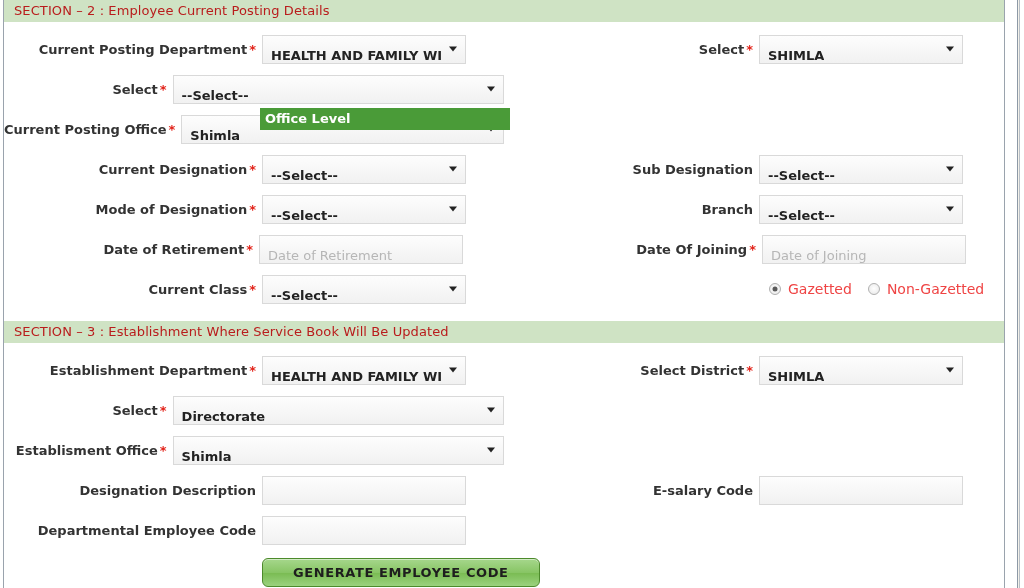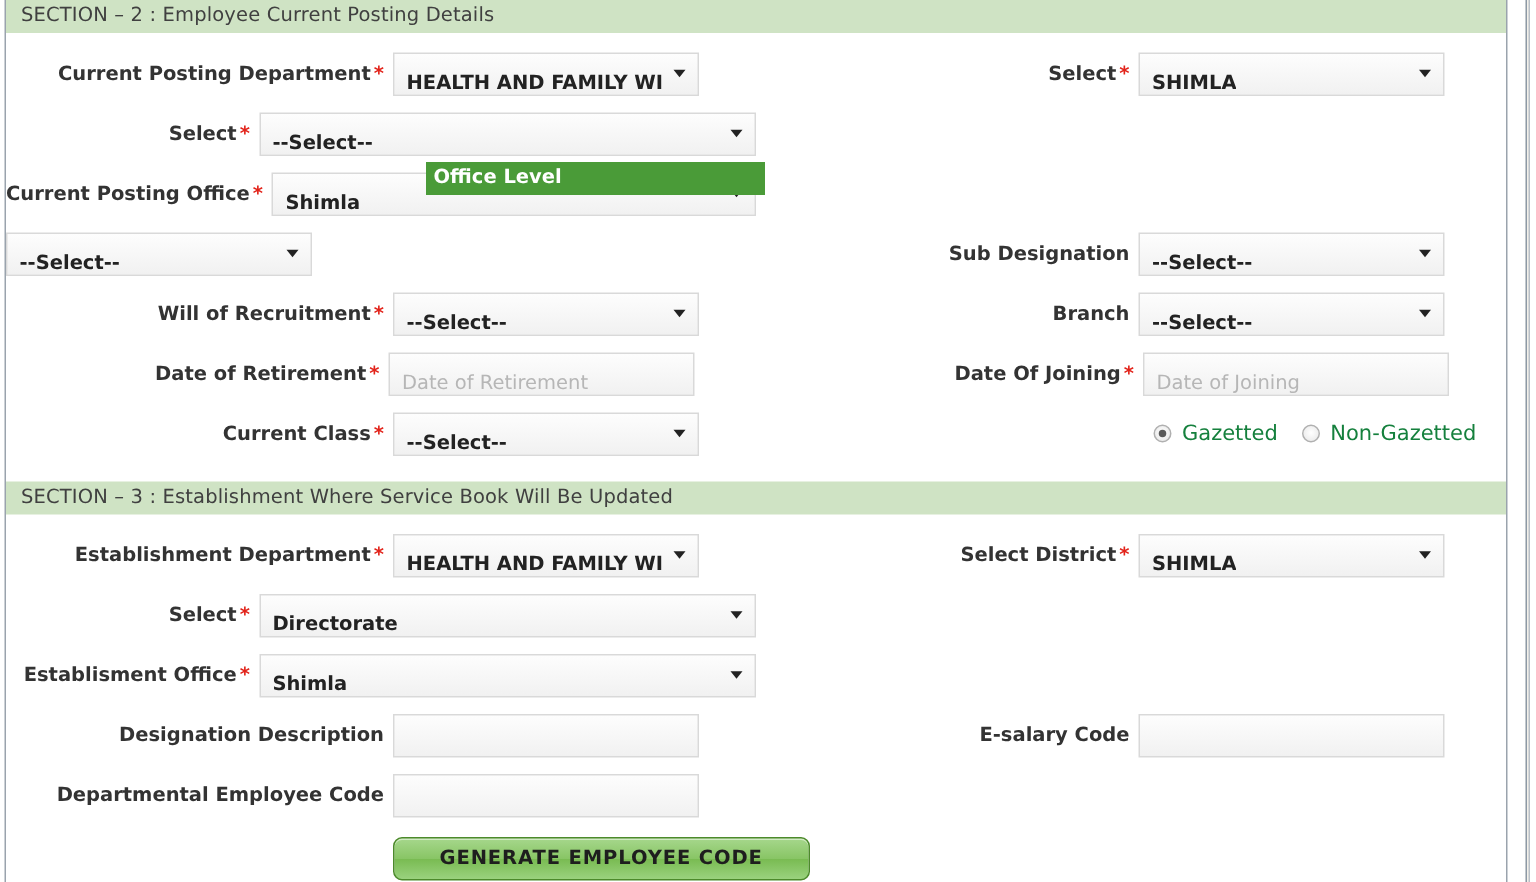--- a/index.html
+++ b/index.html
@@ -44,21 +44,21 @@
   .content {
     position: absolute;
     left: 4px;
     top: 0;
     width: 1000px;
   }
 
   
   .section-header {
     background: #cfe3c4;
-    color: #404040;
+    color: #b91c1c;
     font-size: 13px;
     line-height: 22px;
     height: 22px;
     padding: 0 0 0 10px;
     margin: 0;
     box-sizing: border-box;
     width: 1000px;
     letter-spacing: 0.1px;
   }
 
@@ -125,21 +125,21 @@
     white-space: nowrap;
     text-overflow: clip;
   }
 
   
   .radio-group {
     display: flex;
     align-items: center;
     padding-left: 10px;
     font-size: 14px;
-    color: #15803d;
+    color: #ef4444;
   }
   .radio-item { display: flex; align-items: center; margin-right: 16px; }
   .radio {
     width: 12px; height: 12px;
     border-radius: 50%;
     border: 1px solid #b0b0b0;
     background: radial-gradient(circle at 50% 45%, #ffffff 0%, #e6e6e6 100%);
     margin-right: 7px;
     position: relative;
     box-sizing: border-box;
@@ -182,21 +182,20 @@
   }
   .dd-option {
     background: #4a9b38;
     color: #ffffff;
     font-weight: bold;
     padding: 2px 6px 2px 5px;
     line-height: 18px;
     height: 22px;
     box-sizing: border-box;
     white-space: nowrap;
-    margin-left: 24px;
   }
 
   
   .sec-gap { height: 12px; }
 </style>
 </head>
 <body>
 
 <div class="page-frame"></div>
 <div class="outer-rail"></div>
@@ -235,36 +234,37 @@
           <div class="lbl"><span>Current Posting Office</span><span class="req">*</span></div>
           <div class="field select w-wide">
             <span class="sel-text">Shimla</span>
             <span class="caret"></span>
           </div>
         </div>
         <div class="col col-right"></div>
       </div>
       <div class="row">
         <div class="col col-left">
+          <div class="lbl"><span>Current Designation</span><span class="req">*</span></div>
           <div class="field select w-narrow">
             <span class="sel-text">--Select--</span>
             <span class="caret"></span>
           </div>
         </div>
         <div class="col col-right">
           <div class="lbl"><span>Sub Designation</span></div>
           <div class="field select w-narrow">
             <span class="sel-text">--Select--</span>
             <span class="caret"></span>
           </div>
         </div>
       </div>
       <div class="row">
         <div class="col col-left">
-          <div class="lbl"><span>Will of Recruitment</span><span class="req">*</span></div>
+          <div class="lbl"><span>Mode of Designation</span><span class="req">*</span></div>
           <div class="field select w-narrow">
             <span class="sel-text">--Select--</span>
             <span class="caret"></span>
           </div>
         </div>
         <div class="col col-right">
           <div class="lbl"><span>Branch</span></div>
           <div class="field select w-narrow">
             <span class="sel-text">--Select--</span>
             <span class="caret"></span>

